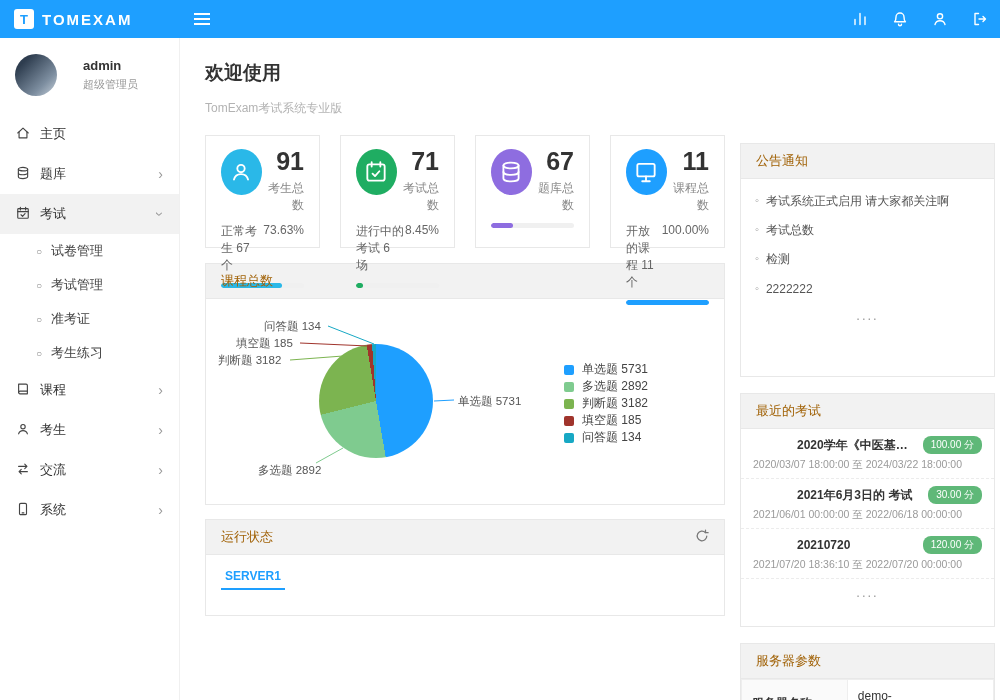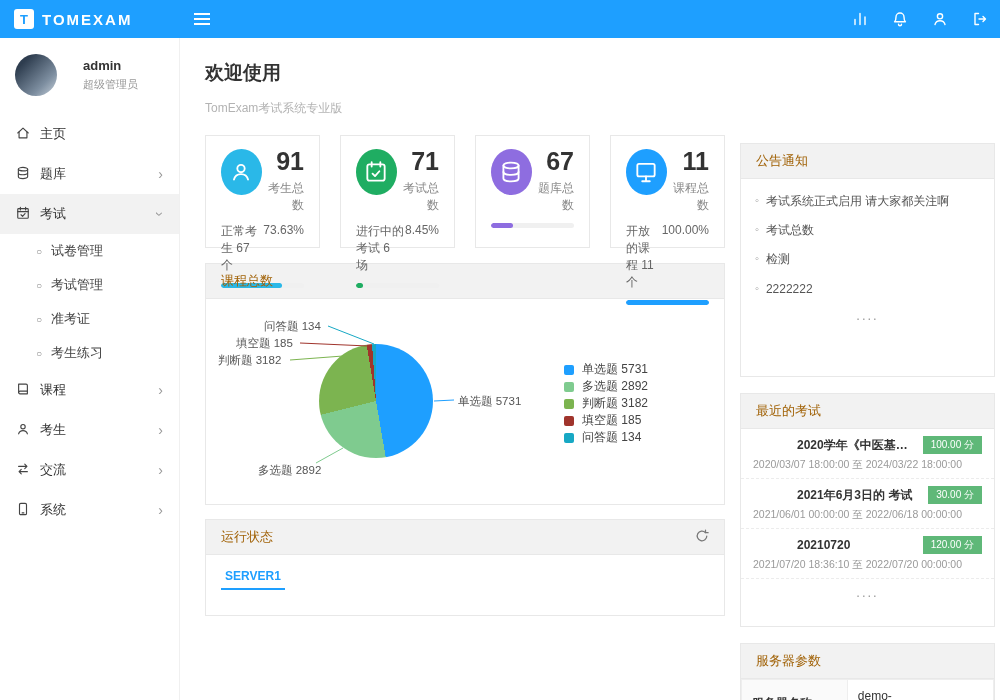--- a/index.html
+++ b/index.html
@@ -79,21 +79,21 @@
   .notice-panel { height:234px; }
   .notice-list { padding:6px 0 0; list-style:none; }
   .notice-item { display:flex; align-items:flex-start; gap:7px; padding:8px 14px 5px; font-size:12px; color:#555; cursor:pointer; line-height:1.35; }
   .notice-item .bullet { color:#999; font-size:11px; }
   .more-dots { text-align:center; color:#999; font-size:13px; letter-spacing:2px; padding:6px 0; }
 
   .recent-panel { margin-top:16px; height:234px; }
   .exam-item { padding:7px 12px 6px; border-bottom:1px dashed #ececec; cursor:pointer; }
   .exam-top { display:flex; align-items:center;margin-left:44px; }
   .exam-name { font-size:12px; color:#333; font-weight:bold; white-space:nowrap; overflow:hidden; text-overflow:ellipsis; flex:1; }
-  .score-badge { flex-shrink:0; margin-left:6px; color:#fff; font-size:10px; padding:2px 8px; border-radius:0;text-align:center; }
+  .score-badge { flex-shrink:0; margin-left:6px; color:#fff; font-size:10px; padding:2px 8px; border-radius:8px;text-align:center; }
   .exam-range { font-size:10.5px; color:#9a9a9a; margin-top:4px; white-space:nowrap; }
 
   .server-panel { margin-top:16px; }
   .server-table { width:100%; border-collapse:collapse; }
   .server-table td { border:1px solid #eee; padding:9px 10px; font-size:12px; color:#333; }
   .server-table td.k { font-weight:bold; width:42%; background:#fafafa; }
 </style>
 </head>
 <body>
 

